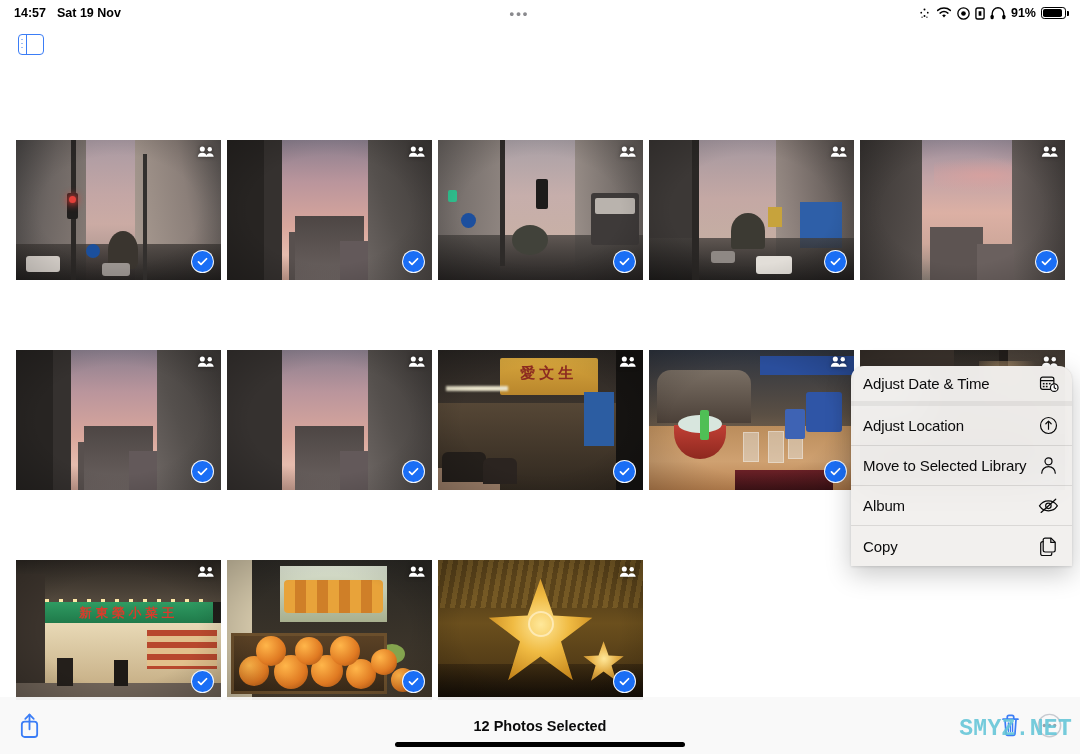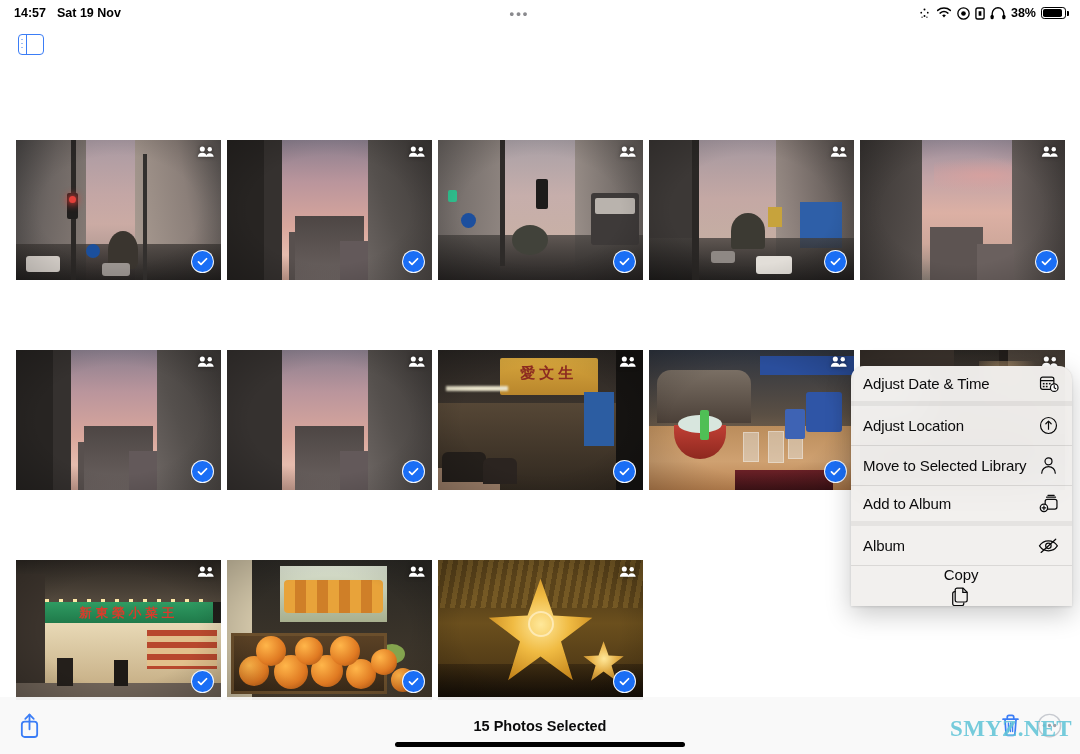--- a/index.html
+++ b/index.html
@@ -275,21 +275,21 @@
     border-radius: 13px 13px 0 0;
     box-shadow: 0 8px 26px rgba(0,0,0,.22), 0 1px 3px rgba(0,0,0,.12);
     overflow: hidden; z-index: 40;
     backdrop-filter: blur(18px);
   }
   .ctx-item {
     height: 40px; display: flex; align-items: center; justify-content: space-between;
     padding: 0 13px 0 12px; font-size: 15px; color: #0b0b0c; cursor: pointer;
     border-bottom: 0.6px solid rgba(0,0,0,0.10);
   }
-  .ctx-item:last-child { border-bottom: none; flex-direction: column; }
+  .ctx-item:last-child { border-bottom: none; }
   .ctx-item.group-end { border-bottom: 5px solid rgba(0,0,0,0.055); }
   .ctx-label { font-size: 15px; letter-spacing: -0.1px; }
   .ctx-ico { width: 21px; height: 21px; display: flex; align-items: center; justify-content: center; color: #0b0b0c; }
   .ctx-ico svg { display: block; }
 
   
   .toolbar {
     position: absolute; left: 0; bottom: 0; width: 1080px; height: 57px;
     background: rgba(249,249,249,0.94); z-index: 60;
     display: flex; align-items: center; padding: 0 18px;
@@ -299,21 +299,21 @@
   .tb-right { width: 180px; display: flex; align-items: center; justify-content: flex-end; gap: 16px; }
   .tb-icon { cursor: pointer; display: flex; align-items: center; justify-content: center; }
   .home-indicator {
     position: absolute; left: 50%; transform: translateX(-50%); bottom: 7px;
     width: 290px; height: 5px; border-radius: 3px; background: #000;
   }
   .watermark {
     position: absolute; right: 8px; bottom: 12px; z-index: 70;
     font-size: 23px; font-weight: bold; color: #63c5d8; opacity: .88;
     letter-spacing: 0.3px; pointer-events: none;
-    font-family: Liberation Serif, serif;
+    font-family: Liberation Mono, monospace;
     margin-left: 35px;
   }
 </style>
 </head>
 <body>
 
 <div id="app">
 
   <div class="statusbar">
     <div class="status-left">
@@ -355,21 +355,21 @@
             <rect x="4" y="4.5" width="3" height="5" fill="#000"></rect>
           </svg>
       </span>
       <span class="si">
         <svg width="16" height="13" viewBox="0 0 18 14">
             <path d="M2.5 10V7a6.5 6.5 0 0113 0v3" stroke="#000" stroke-width="1.5" fill="none"></path>
             <rect x="0.6" y="8.4" width="3.6" height="5" rx="1.7" fill="#000"></rect>
             <rect x="13.8" y="8.4" width="3.6" height="5" rx="1.7" fill="#000"></rect>
           </svg>
       </span>
-      <span class="batt-pct">38%</span>
+      <span class="batt-pct">91%</span>
       <span class="batt-shell">
         <span class="batt-fill" id="battfill" style="width: 18.928px;"></span>
       </span>
     </div>
   </div>
 
   <div class="navbar">
     <div class="sidebar-toggle">
       <span class="sl sl1"></span>
         <span class="sl sl2"></span>
@@ -742,31 +742,20 @@
     <div class="ctx-item">
       <span class="ctx-label">Move to Selected Library</span>
       <span class="ctx-ico">
         <svg width="17" height="19" viewBox="0 0 18 20">
             <circle cx="9" cy="5.6" r="3.7" stroke="#0b0b0c" stroke-width="1.3" fill="none"></circle>
             <path d="M1.8 18.2c0-4.1 3.2-7 7.2-7s7.2 2.9 7.2 7" stroke="#0b0b0c" stroke-width="1.3" fill="none" stroke-linecap="round"></path>
           </svg>
       </span>
     </div>
 
-    <div class="ctx-item group-end">
-      <span class="ctx-label">Add to Album</span>
-      <span class="ctx-ico">
-        <svg width="21" height="19" viewBox="0 0 22 20">
-            <rect x="7.5" y="5.6" width="12.4" height="10.4" rx="2.2" stroke="#0b0b0c" stroke-width="1.3" fill="none"></rect>
-            <path d="M9 3.4h9.4M10.4 1.4h6.6" stroke="#0b0b0c" stroke-width="1.3" stroke-linecap="round"></path>
-            <circle cx="6.2" cy="14.6" r="3.9" fill="#fff" stroke="#0b0b0c" stroke-width="1.3"></circle>
-            <path d="M6.2 12.6v4M4.2 14.6h4" stroke="#0b0b0c" stroke-width="1.3" stroke-linecap="round"></path>
-          </svg>
-      </span>
-    </div>
 
 
     <div class="ctx-item">
       <span class="ctx-label">Album</span>
       <span class="ctx-ico">
         <svg width="22" height="17" viewBox="0 0 23 18">
             <path d="M1.6 9.4S5.2 4 11.4 4s9.8 5.4 9.8 5.4-3.6 5.4-9.8 5.4S1.6 9.4 1.6 9.4z" stroke="#0b0b0c" stroke-width="1.3" fill="none"></path>
             <circle cx="11.4" cy="9.4" r="3" stroke="#0b0b0c" stroke-width="1.3" fill="none"></circle>
             <path d="M3.4 16.6L19.4 2.2" stroke="#0b0b0c" stroke-width="1.4" stroke-linecap="round"></path>
           </svg>
@@ -790,21 +779,21 @@
   <div class="toolbar">
     <div class="tb-left">
       <span class="tb-icon">
         <svg width="23" height="27" viewBox="0 0 24 28">
             <rect x="4" y="10" width="16" height="16" rx="3" stroke="#3b7df6" stroke-width="1.9" fill="none"></rect>
             <path d="M12 18V2.6" stroke="#3b7df6" stroke-width="1.9" stroke-linecap="round"></path>
             <path d="M7.6 7L12 2.6 16.4 7" stroke="#3b7df6" stroke-width="1.9" fill="none" stroke-linecap="round" stroke-linejoin="round"></path>
           </svg>
       </span>
     </div>
-    <div class="tb-center">15 Photos Selected</div>
+    <div class="tb-center">12 Photos Selected</div>
     <div class="tb-right">
       <span class="tb-icon">
         <svg width="21" height="25" viewBox="0 0 22 26">
             <path d="M3.2 6.4h15.6" stroke="#3b7df6" stroke-width="1.8" stroke-linecap="round"></path>
             <path d="M7.6 6.4V4.2a1.8 1.8 0 011.8-1.8h3.2a1.8 1.8 0 011.8 1.8v2.2" stroke="#3b7df6" stroke-width="1.8" fill="none"></path>
             <path d="M5.2 6.4l1.1 15a2 2 0 002 1.9h5.4a2 2 0 002-1.9l1.1-15" stroke="#3b7df6" stroke-width="1.8" fill="none"></path>
             <path d="M8.8 10.4v9M11 10.4v9M13.2 10.4v9" stroke="#3b7df6" stroke-width="1.4" stroke-linecap="round"></path>
           </svg>
       </span>
       <span class="tb-icon">

